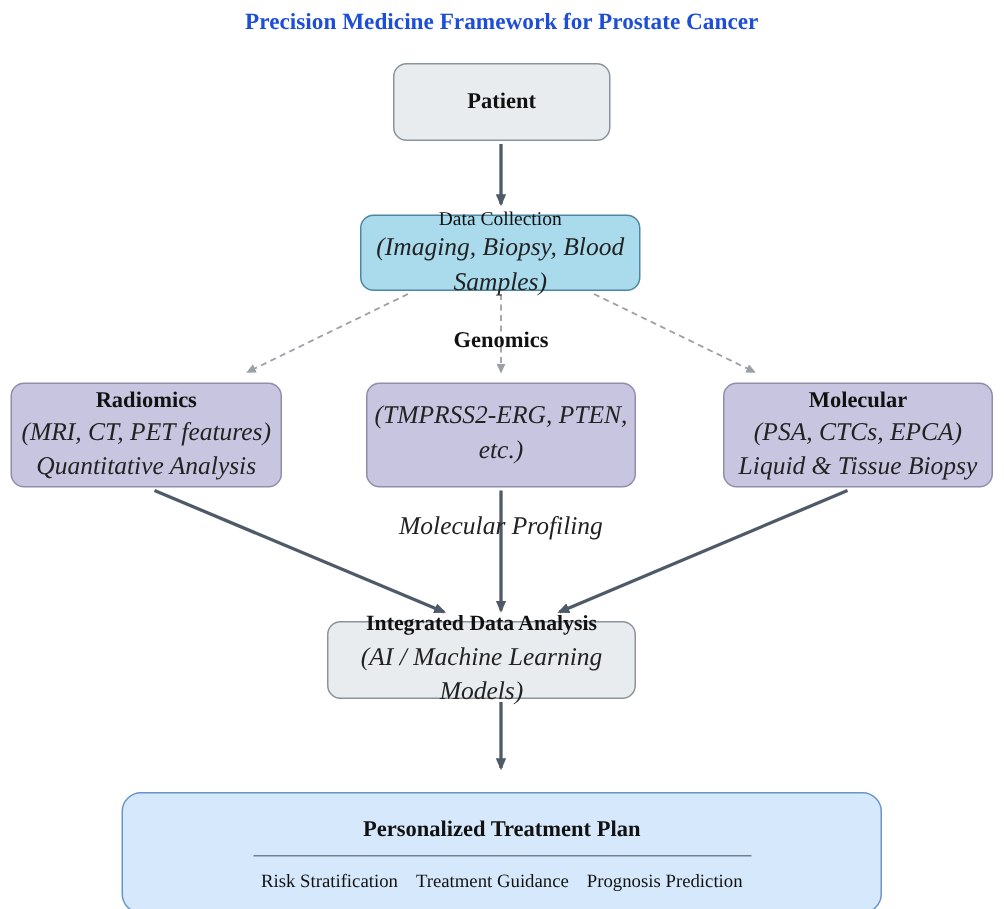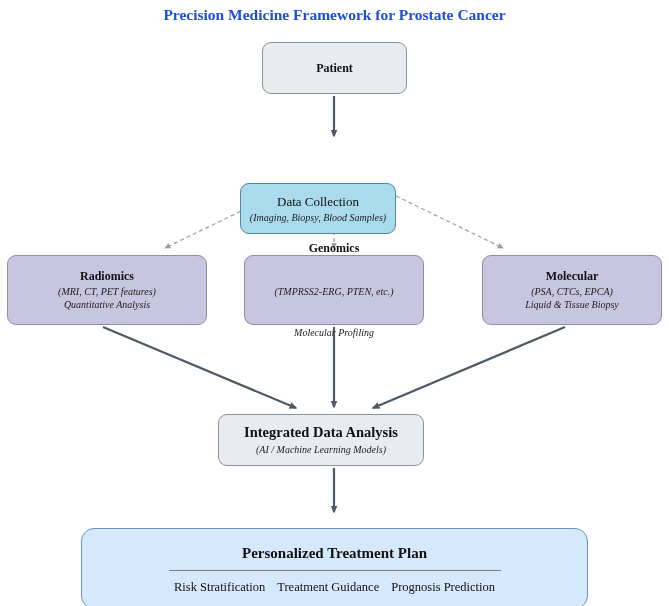--- a/index.html
+++ b/index.html
@@ -34,43 +34,43 @@
     position: absolute;
     box-sizing: border-box;
     border-radius: 9px;
     display: flex;
     flex-direction: column;
     align-items: center;
     justify-content: center;
     text-align: center;
     line-height: 1.35;
   }
-  .node .title { font-weight: bold; font-size: 12px; color: #111; }
+  .node .title { font-weight: bold; font-size: 15px; color: #111; }
   .node .title-sm { font-size: 13px; color: #111; }
-  .node .sub { font-style: italic; font-size: 10px; color: #222; }
+  .node .sub { font-style: italic; font-size: 17px; color: #222; }
   .gray-node {
     background: #e9ecee;
     border: 1.5px solid #8b949c;
   }
   .blue-node {
     background: #a9dbec;
     border: 1.5px solid #4e87a0;
   }
   .purple-node {
     background: #c7c5df;
     border: 1.5px solid #8f8dac;
   }
   .lightblue-node {
     background: #d6e8fb;
     border: 1.5px solid #6a93c8;
     border-radius: 13px;
   }
   #node-patient      { left: 262px; top: 42px;  width: 145px; height: 52px; }
-  #node-datacollect  { left: 240px; top: 143px; width: 156px; height: 51px; margin-top: 40px; }
-  #node-radiomics    { left: 7px;   top: 255px; width: 200px; height: 70px; }
+  #node-datacollect  { left: 240px; top: 143px; width: 187px; height: 51px; }
+  #node-radiomics    { left: 7px;   top: 255px; width: 181px; height: 70px; }
   #node-genomics     { left: 244px; top: 255px; width: 180px; height: 70px; gap: 28px; }
   #node-biomarkers   { left: 482px; top: 255px; width: 180px; height: 70px; }
   #node-integrated   { left: 218px; top: 414px; width: 206px; height: 52px; }
   #node-treatment    { left: 81px;  top: 528px; width: 507px; height: 81px; }
   #node-treatment .title { font-size: 15px; margin-top: 2px; }
   .treatment-divider {
     width: 332px;
     height: 0;
     border-top: 1px solid #777f87;
     margin: 6px auto 8px auto;

